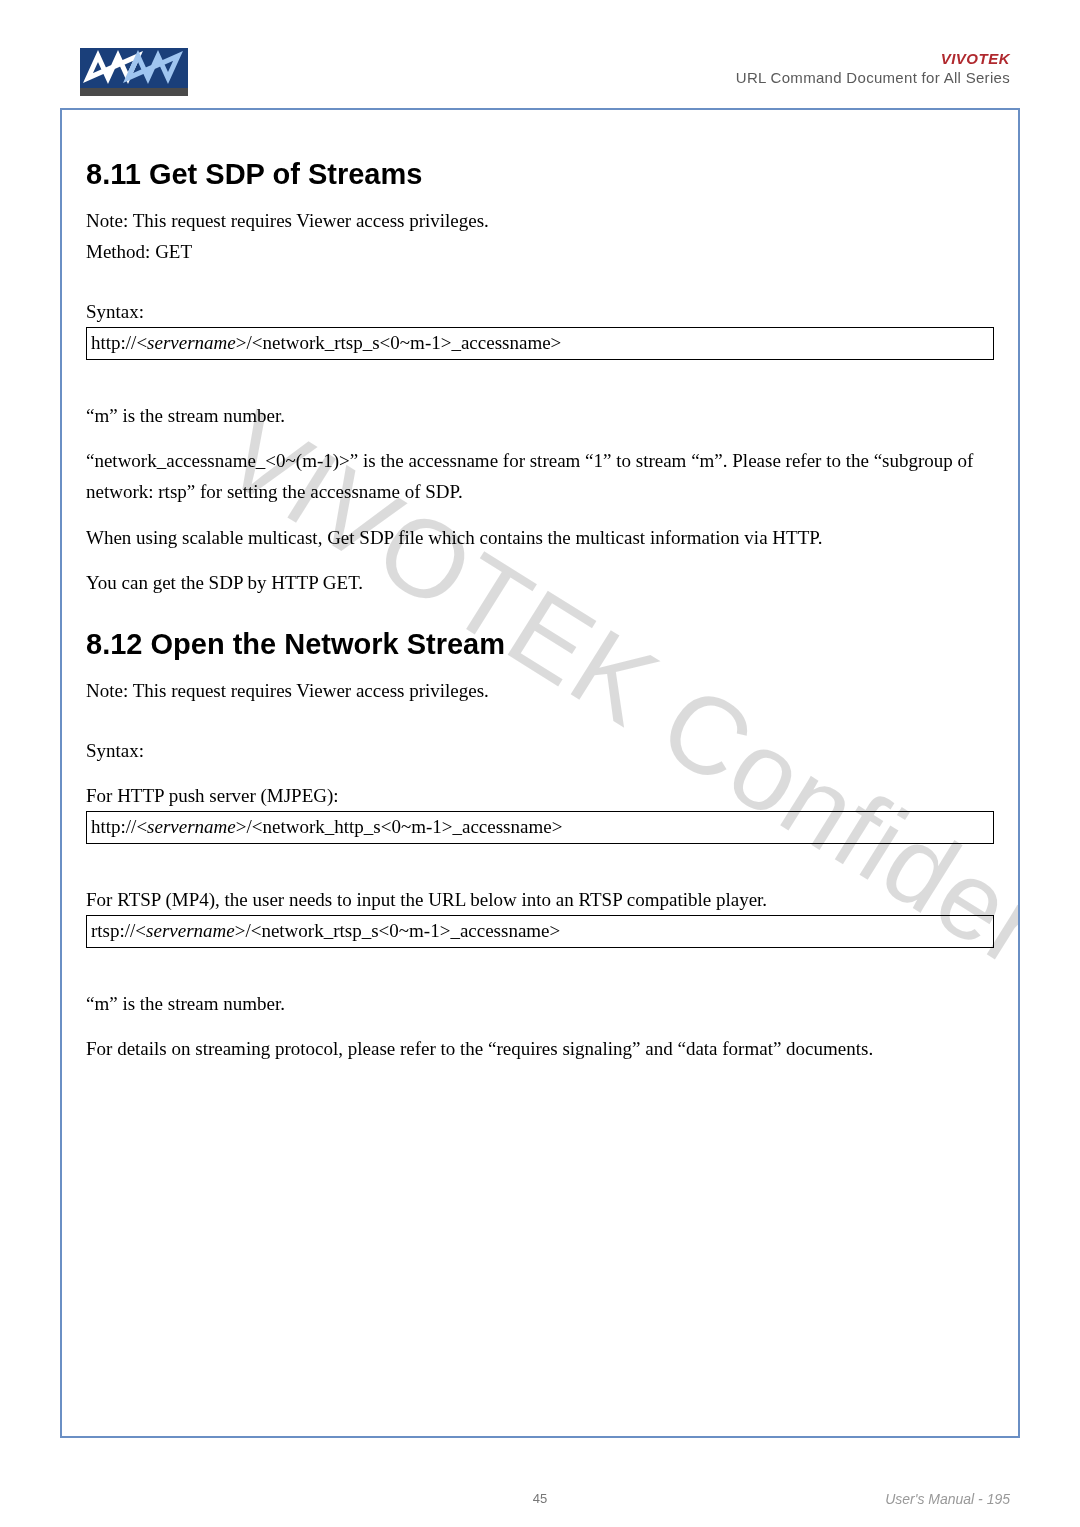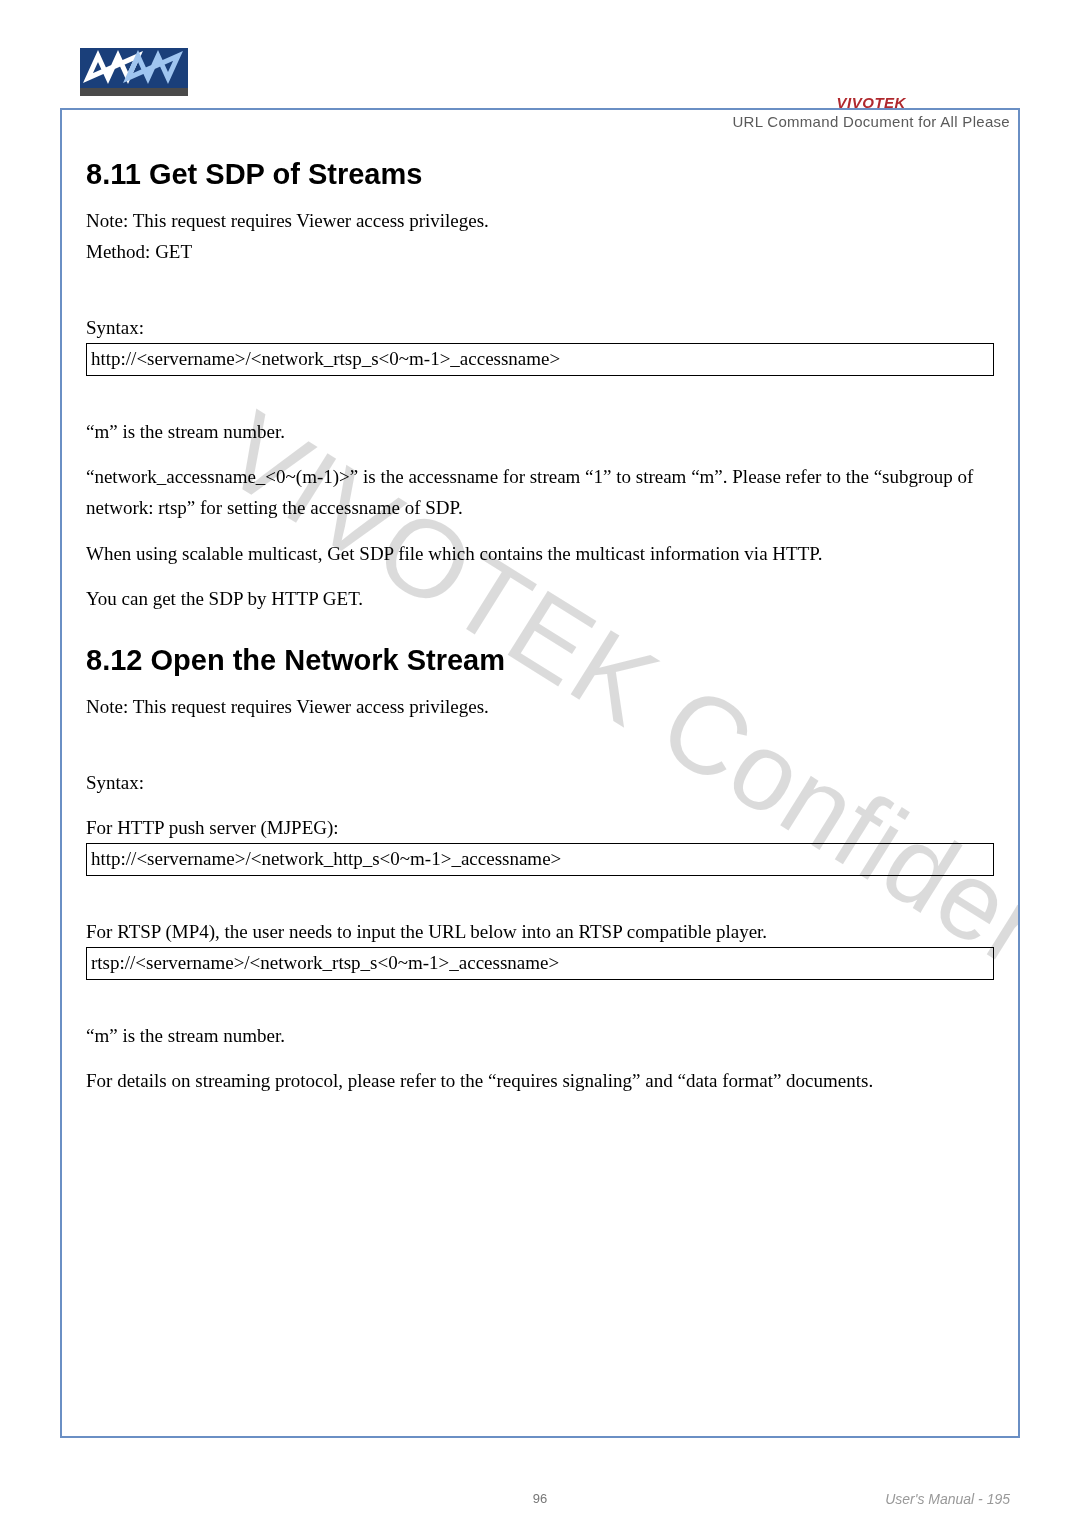--- a/index.html
+++ b/index.html
@@ -26,23 +26,22 @@
     left: 20px;
     top: -2px;
     width: 108px;
     height: 48px;
   }
   .logo-svg { width: 108px; height: 48px; }
   .header-right {
     position: absolute;
     right: 10px;
     top: 0;
-    text-align: center;
+    text-align: right;
     font-family: Arial, Helvetica, sans-serif;
-    margin-top: 44px;
   }
   .brand {
     color: #b0292e;
     font-weight: bold;
     font-style: italic;
     font-size: 15px;
     letter-spacing: 0.5px;
   }
   .doc-title {
     color: #5a5a5a;
@@ -69,32 +68,32 @@
     font-size: 19px;
     line-height: 1.65;
     color: #000;
     margin-bottom: 0;
   }
   .bold { font-weight: normal; }
   .block-space { height: 30px; }
   .syntax-label {
     font-size: 19px;
     line-height: 1.65;
-    margin-top: 44px;
+    margin-top: 28px;
   }
   .code-box {
     border: 1px solid #000;
     padding: 2px 4px;
     font-size: 19px;
     font-family: "Times New Roman", Times, serif;
     line-height: 1.4;
     margin-top: 0;
     width: 100%;
   }
-  .code-box .ital { }
+  .code-box .ital { font-style: italic; }
   .para {
     font-size: 19px;
     line-height: 1.65;
     margin-top: 14px;
   }
   .gap-sm { height: 26px; }
   .watermark {
     position: absolute;
     font-family: Arial, Helvetica, sans-serif;
     font-size: 110px;
@@ -139,21 +138,21 @@
     <div class="logo">
       <svg class="logo-svg" viewBox="0 0 108 48">
         <rect x="0" y="0" width="108" height="40" fill="#1a3f7a"></rect>
         <polygon points="8,30 18,8 28,30 38,8 48,30 58,8" fill="none" stroke="#fff" stroke-width="5"></polygon>
         <polygon points="48,30 58,8 68,30 78,8 88,30 98,8" fill="none" stroke="#9fc5f0" stroke-width="5"></polygon>
         <rect x="0" y="40" width="108" height="8" fill="#4a4a4a"></rect>
       </svg>
     </div>
     <div class="header-right">
       <div class="brand">VIVOTEK</div>
-      <div class="doc-title">URL Command Document for All Please</div>
+      <div class="doc-title">URL Command Document for All Series</div>
     </div>
   </div>
 
   <div class="outer-frame">
 
     <div class="watermark">VIVOTEK Confidential</div>
 
     <h2 class="section">8.11 Get SDP of Streams</h2>
     <p class="body">
       <span class="bold">Note:</span><span> This request requires Viewer access privileges.</span>
@@ -192,17 +191,17 @@
       <span>rtsp://&lt;</span><span class="ital">servername</span><span>&gt;/&lt;network_rtsp_s&lt;0~m-1&gt;_accessname&gt;</span>
     </div>
 
     <div class="gap-sm"></div>
     <p class="para">“m” is the stream number.</p>
     <p class="para">For details on streaming protocol, please refer to the “requires signaling” and “data format” documents.</p>
 
   </div>
 
   <div class="footer">
-    <span class="footer-center">96</span>
+    <span class="footer-center">45</span>
     <span class="footer-right">User's Manual - 195</span>
   </div>
 
 </div>
 
 </body></html>

